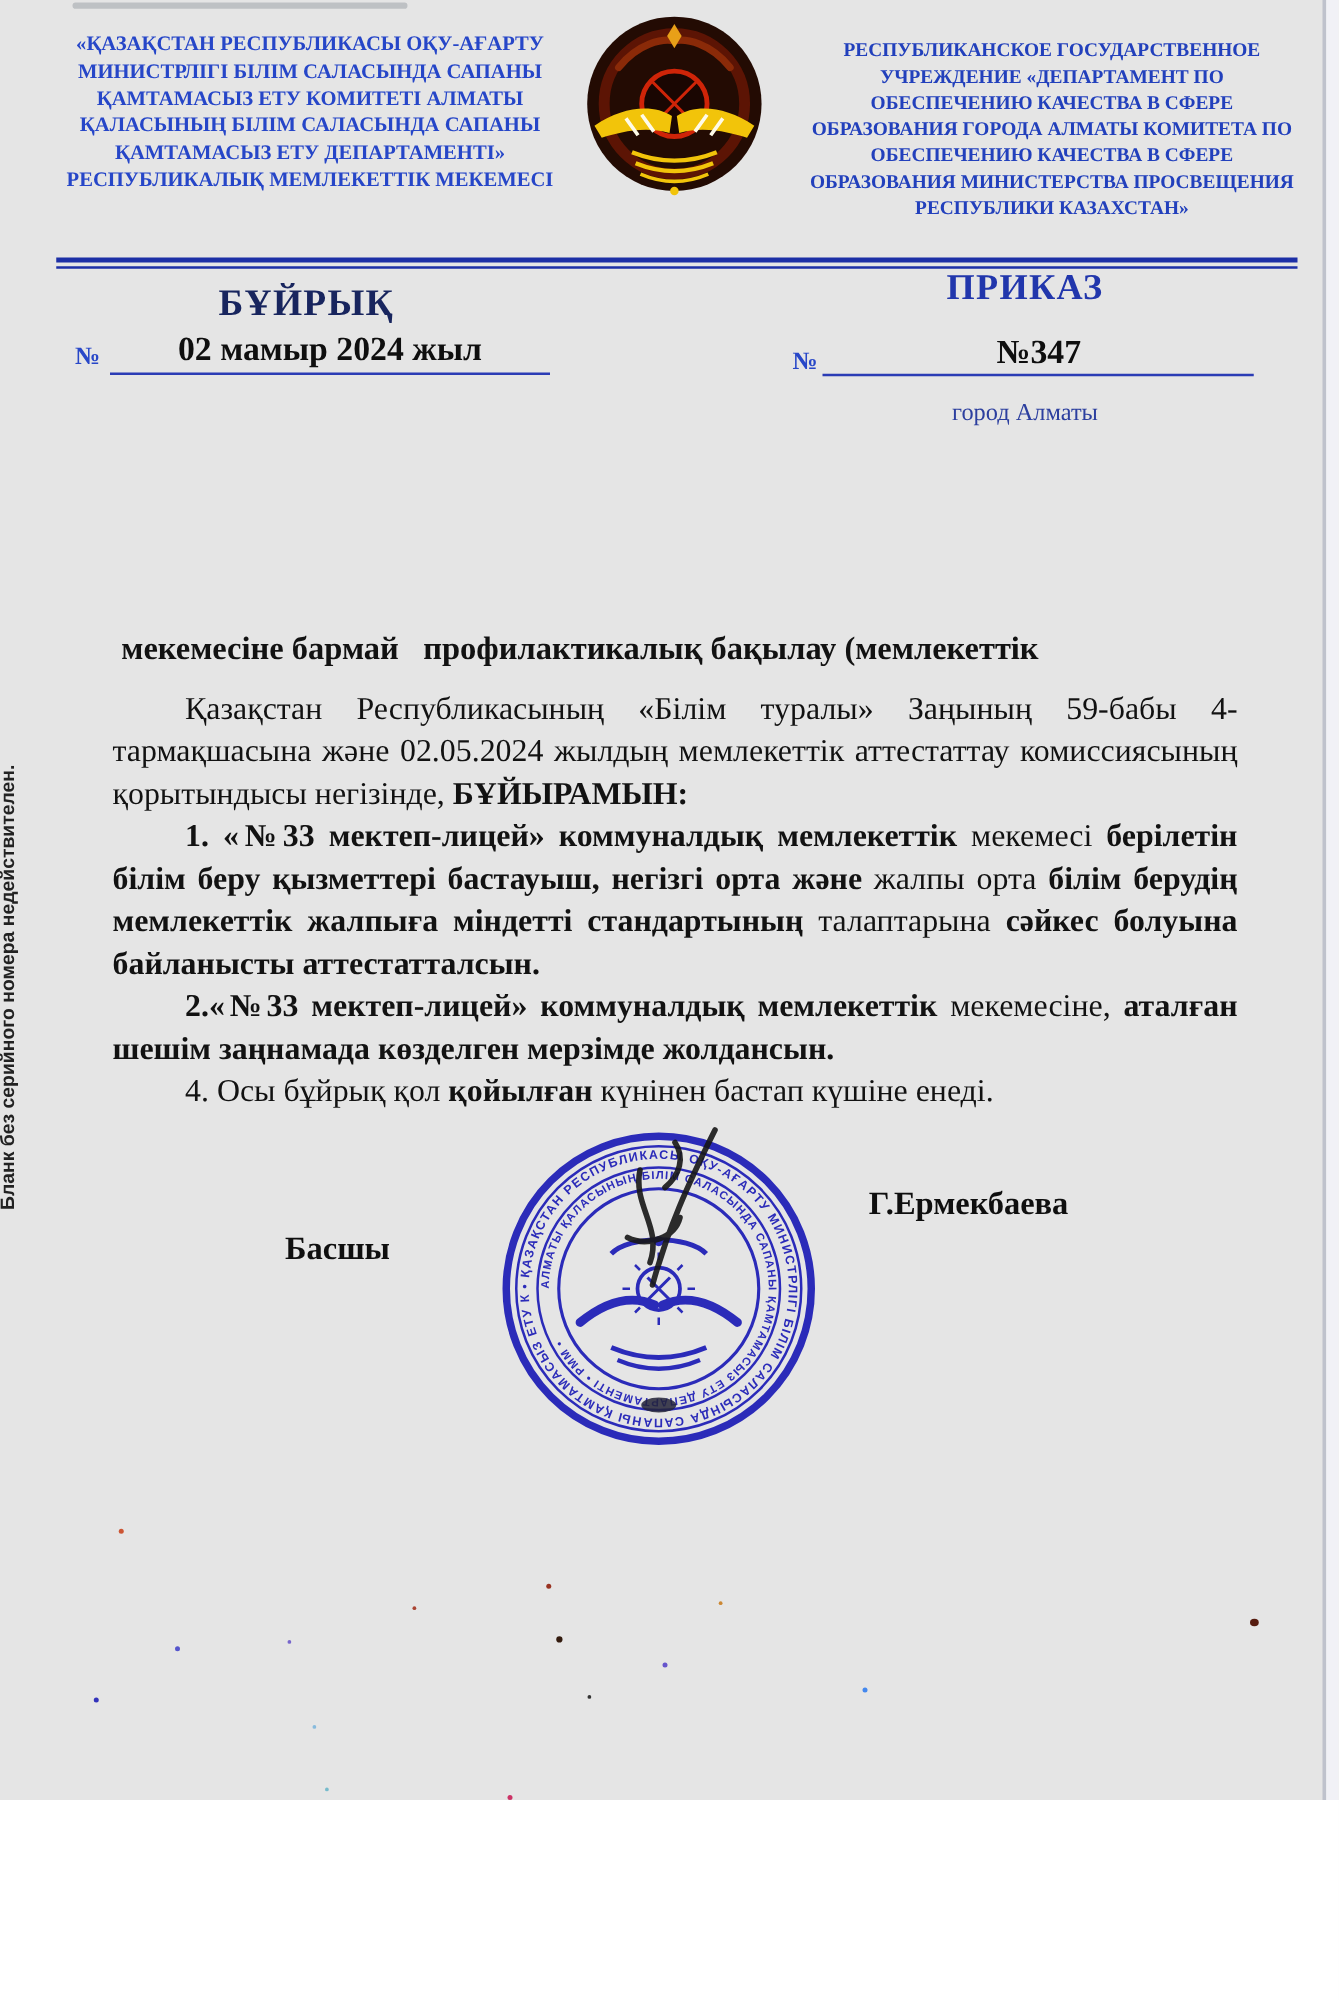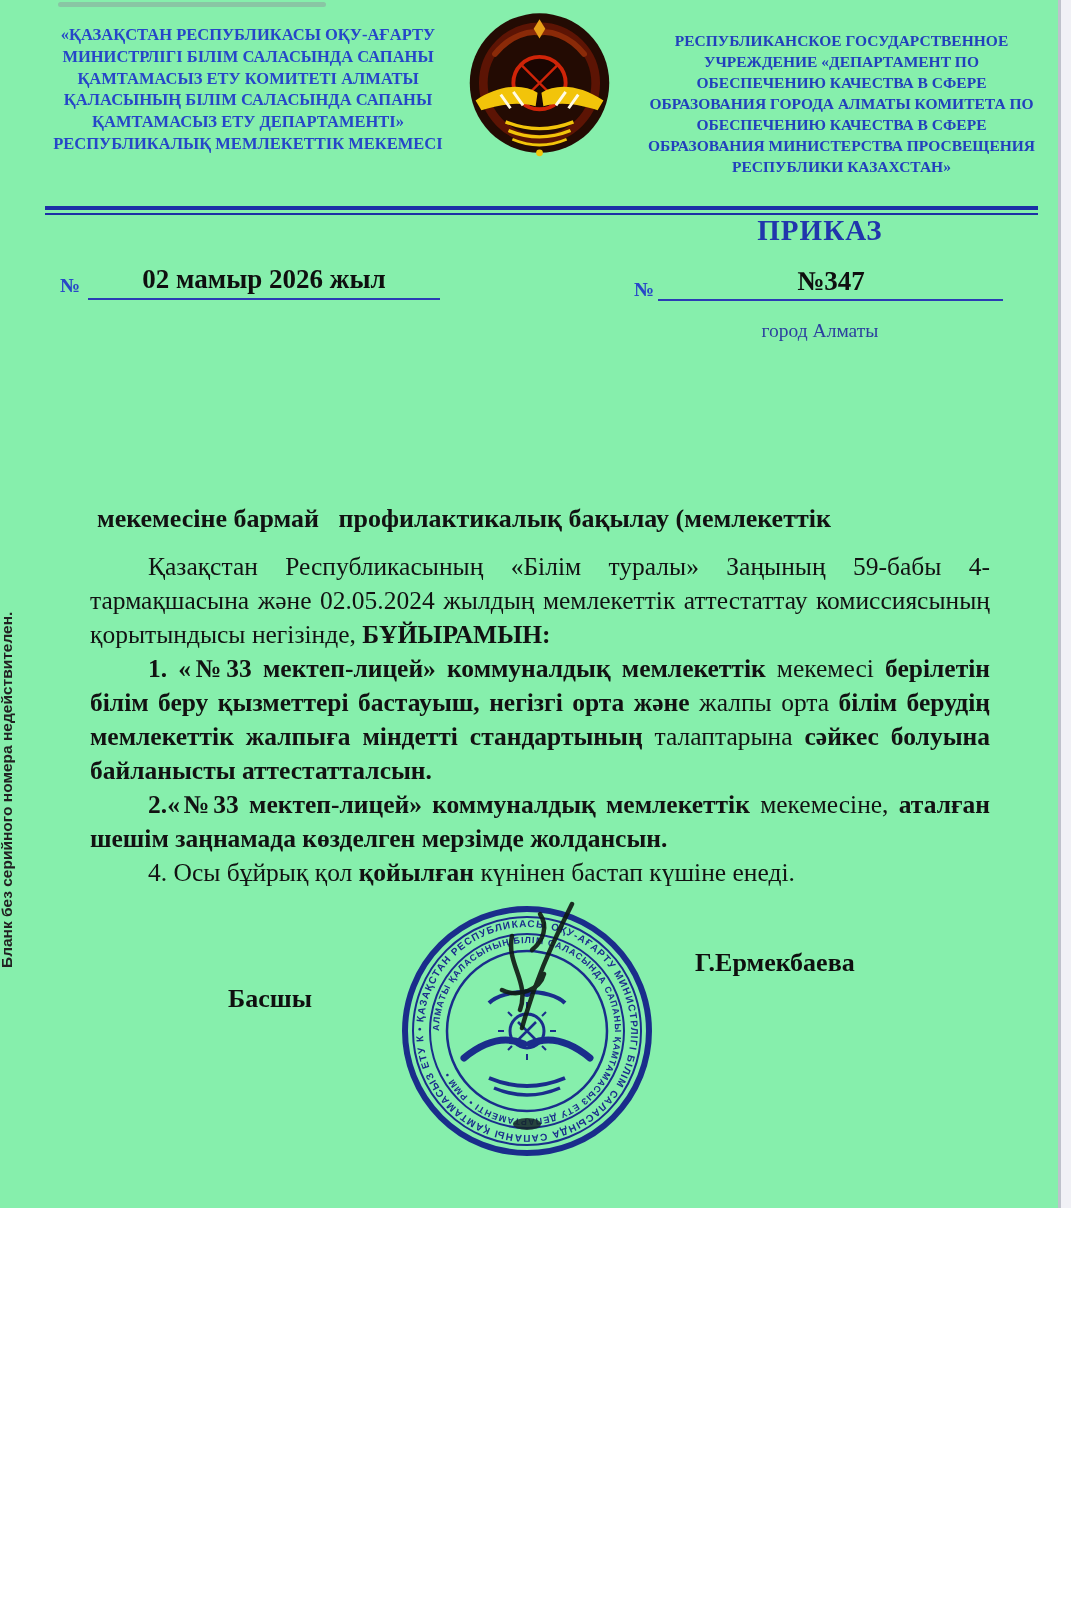--- a/index.html
+++ b/index.html
@@ -1,16 +1,16 @@
 <!DOCTYPE html>
 <html><head>
 <meta charset="utf-8">
 <style>
   html,body{margin:0;padding:0;background:#ffffff;}
-  .page{position:relative;width:1071px;height:1208px;background:#86efac;overflow:hidden;
+  .page{position:relative;width:1071px;height:1440px;background:#e5e5e5;overflow:hidden;
         font-family:"Liberation Serif","DejaVu Serif",serif;color:#121212;}
   .abs{position:absolute;}
   
   .org{font-weight:bold;text-align:center;line-height:1.32;}
   .org-left{left:52px;top:24px;width:392px;font-size:16.5px;color:#2646c8;}
   .org-right{left:638px;top:30px;width:407px;font-size:15.5px;color:#2240bc;line-height:1.36;}
   
   .dbl-rule{left:45px;top:206px;width:993px;height:3px;border-top:4px solid #1c2fa6;border-bottom:2px solid #1c2fa6;}
   
   .ord-title{font-weight:bold;text-align:center;letter-spacing:1px;}
@@ -68,22 +68,23 @@
     <path d="M45,118 Q80,132 115,118" fill="none" stroke="#f2c40a" stroke-width="3.5"></path>
     <path d="M48,127 Q80,140 112,127" fill="none" stroke="#f2c40a" stroke-width="3.5"></path>
     <path d="M52,136 Q80,148 108,136" fill="none" stroke="#f2c40a" stroke-width="3"></path>
     <circle cx="80" cy="150" r="3.5" fill="#f2c40a"></circle>
   </svg>
 
   <div class="abs org org-right">РЕСПУБЛИКАНСКОЕ ГОСУДАРСТВЕННОЕ УЧРЕЖДЕНИЕ  «ДЕПАРТАМЕНТ ПО ОБЕСПЕЧЕНИЮ КАЧЕСТВА В СФЕРЕ ОБРАЗОВАНИЯ ГОРОДА АЛМАТЫ КОМИТЕТА ПО ОБЕСПЕЧЕНИЮ КАЧЕСТВА В СФЕРЕ ОБРАЗОВАНИЯ МИНИСТЕРСТВА ПРОСВЕЩЕНИЯ РЕСПУБЛИКИ КАЗАХСТАН»</div>
 
   <div class="abs dbl-rule"></div>
 
+  <div class="abs ord-title kk-title">БҰЙРЫҚ</div>
   <span class="abs no-sign" style="left:60px;top:274px;">№</span>
-  <div class="abs date-val">02 мамыр 2026 жыл</div>
+  <div class="abs date-val">02 мамыр 2024 жыл</div>
   <div class="abs fill-line" style="left:88px;top:270px;width:352px;height:28px;"></div>
 
   <div class="abs ord-title ru-title">ПРИКАЗ</div>
   <span class="abs no-sign" style="left:634px;top:278px;">№</span>
   <div class="abs num-val">№347</div>
   <div class="abs fill-line" style="left:658px;top:271px;width:345px;height:28px;"></div>
   <div class="abs place place-ru">город Алматы</div>
 
   <div class="abs subject">
     <div>мекемесіне бармай   профилактикалық бақылау (мемлекеттік</div>

